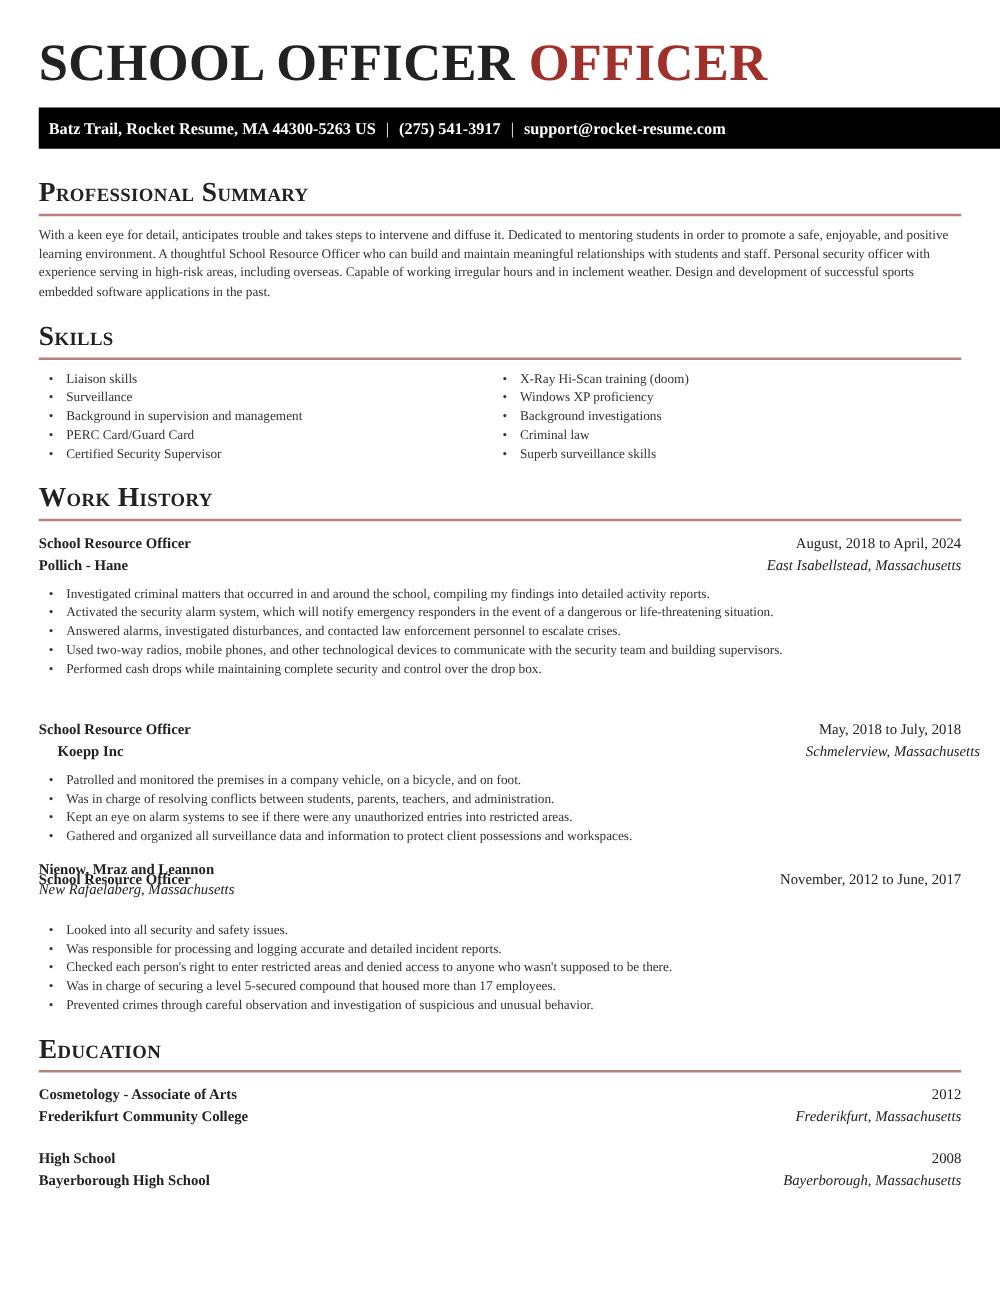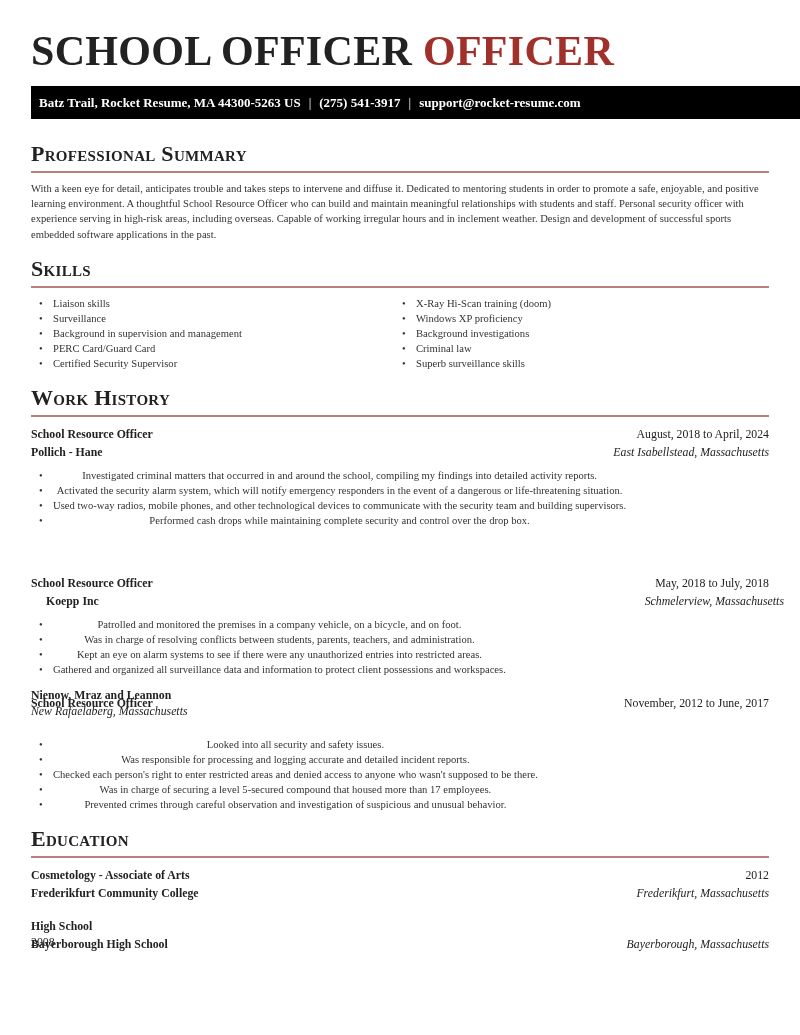--- a/index.html
+++ b/index.html
@@ -56,21 +56,21 @@
       display: flex; justify-content: space-between; align-items: baseline;
       font-size: 11.8px; line-height: 16px; color: #222222;
     }
     .job-row .bold { font-weight: bold; }
     .job-row .italic { font-style: italic; }
 
     .bullets {
       position: absolute; left: 0; list-style: none;
       font-size: 10.6px; line-height: 15.1px; color: #333333;
     }
-    .bullets li { position: relative; padding-left: 22px; white-space: nowrap; text-align: center; }
+    .bullets li { position: relative; padding-left: 22px; white-space: nowrap; }
     .bullets li::before {
       content: "\2022"; position: absolute; left: 8px; top: 0;
     }
   </style>
 </head>
 <body>
 
 <div class="page">
 
   <div class="title">
@@ -114,20 +114,21 @@
     <span class="bold">School Resource Officer</span>
     <span>August, 2018 to April, 2024</span>
   </div>
   <div class="job-row" style="top:444px;">
     <span class="bold">Pollich - Hane</span>
     <span class="italic">East Isabellstead, Massachusetts</span>
   </div>
   <ul class="bullets" style="top:468px;">
     <li>Investigated criminal matters that occurred in and around the school, compiling my findings into detailed activity reports.</li>
     <li>Activated the security alarm system, which will notify emergency responders in the event of a dangerous or life-threatening situation.</li>
+    <li>Answered alarms, investigated disturbances, and contacted law enforcement personnel to escalate crises.</li>
     <li>Used two-way radios, mobile phones, and other technological devices to communicate with the security team and building supervisors.</li>
     <li>Performed cash drops while maintaining complete security and control over the drop box.</li>
   </ul>
 
   <div class="job-row" style="top:575px;">
     <span class="bold">School Resource Officer</span>
     <span>May, 2018 to July, 2018</span>
   </div>
   <div class="job-row" style="top:593px;margin-left:15px;">
     <span class="bold">Koepp Inc</span>
@@ -161,21 +162,21 @@
 
   <div class="job-row" style="top:867px;">
     <span class="bold">Cosmetology - Associate of Arts</span>
     <span>2012</span>
   </div>
   <div class="job-row" style="top:885px;">
     <span class="bold">Frederikfurt Community College</span>
     <span class="italic">Frederikfurt, Massachusetts</span>
   </div>
 
-  <div class="job-row" style="top:918px;flex-direction:column;">
+  <div class="job-row" style="top:918px;">
     <span class="bold">High School</span>
     <span>2008</span>
   </div>
   <div class="job-row" style="top:936px;align-items:center;">
     <span class="bold">Bayerborough High School</span>
     <span class="italic">Bayerborough, Massachusetts</span>
   </div>
 
 </div>
 

